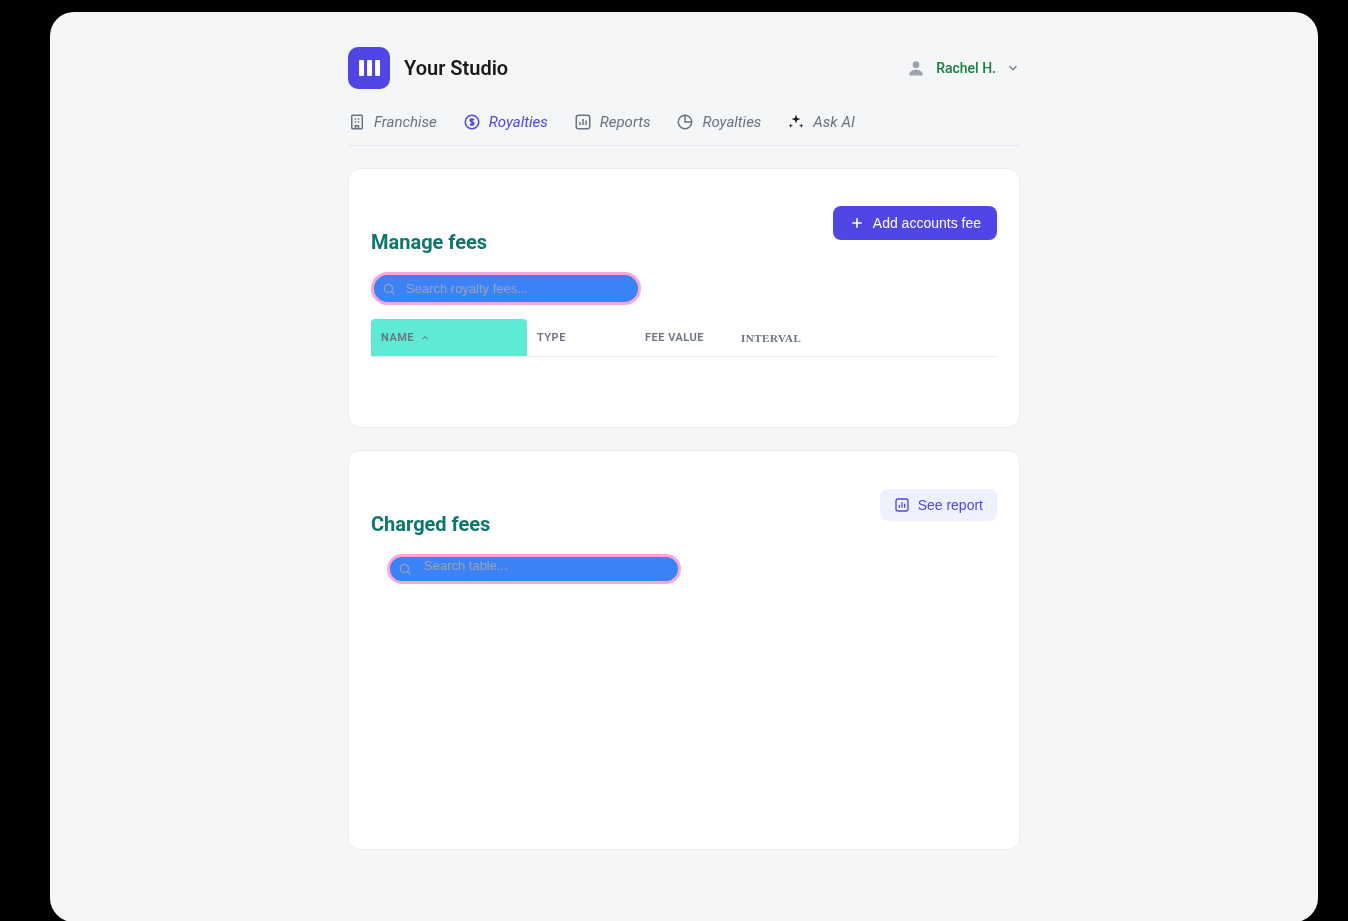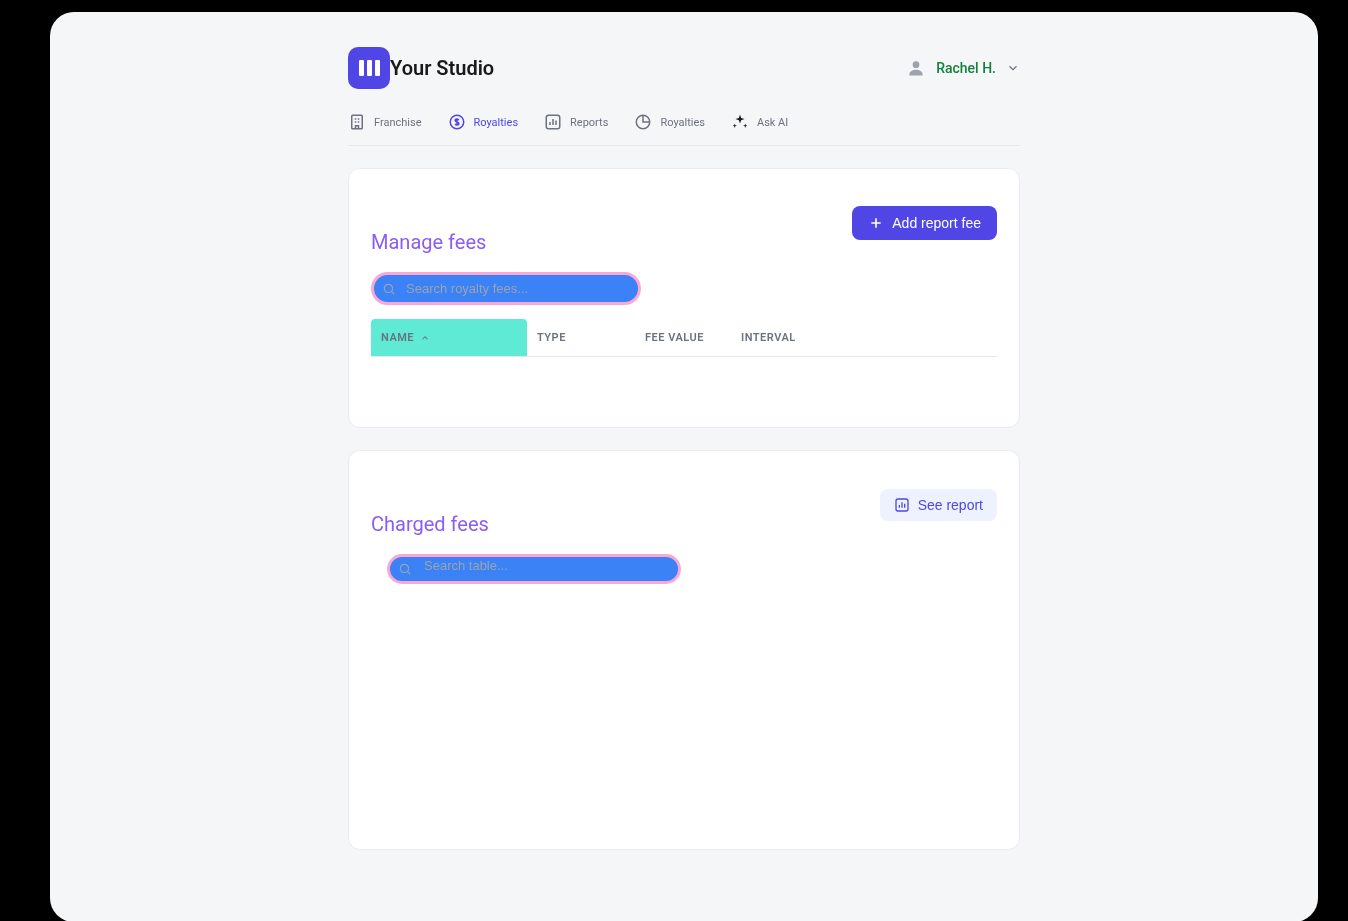--- a/index.html
+++ b/index.html
@@ -34,20 +34,21 @@
     .header {
       display: flex;
       align-items: center;
       justify-content: space-between;
       padding: 35px 0 24px 0;
     }
     
     .brand {
       display: flex;
       align-items: center;
+      gap: 14px;
     }
     
     .brand-icon {
       width: 42px;
       height: 42px;
       background: #4f46e5;
       border-radius: 10px;
       display: flex;
       align-items: center;
       justify-content: center;
@@ -100,23 +101,24 @@
       display: flex;
       gap: 26px;
       border-bottom: 1px solid #e5e7eb;
       padding-bottom: 14px;
     }
     
     .tab {
       display: flex;
       align-items: center;
       gap: 8px;
-      font-size: 11px;
+      font-size: 15px;
       color: #6b7280;
       cursor: pointer;
+      font-style: italic;
     }
     
     .tab.active {
       color: #4f46e5;
     }
     
     .tab-icon {
       width: 18px;
       height: 18px;
       flex-shrink: 0;
@@ -136,22 +138,22 @@
     
     .card-header {
       display: flex;
       align-items: center;
       justify-content: space-between;
       margin-bottom: 18px;
     }
     
     .card-title {
       font-size: 20px;
-      font-weight: 400;
-      color: #8b5cf6;
+      font-weight: 700;
+      color: #0f766e;
       margin-top: 39px;
     }
     
     .btn-primary {
       background: #4f46e5;
       color: white;
       border: none;
       border-radius: 8px;
       padding: 9px 16px;
       font-size: 14px;
@@ -246,20 +248,21 @@
     .th.th-type {
       width: 108px;
     }
     
     .th.th-fee {
       width: 96px;
     }
     
     .th.th-interval {
       width: 100px;
+      font-family: Liberation Serif, serif;
     }
     
     .sort-icon {
       width: 10px;
       height: 10px;
       color: #6b7280;
     }
     
     .card.tall {
       min-height: 400px;
@@ -342,21 +345,21 @@
       </div>
     </div>
 
     <div class="card first">
       <div class="card-header">
         <h2 class="card-title">Manage fees</h2>
         <button class="btn-primary">
           <svg class="btn-icon" viewBox="0 0 24 24" fill="none" stroke="currentColor" stroke-width="2.5">
             <path d="M12 5v14M5 12h14"></path>
           </svg>
-          <span>Add report fee</span>
+          <span>Add accounts fee</span>
         </button>
       </div>
 
       <div class="search-container">
         <div class="search-wrap">
           <svg class="search-icon" viewBox="0 0 24 24" fill="none" stroke="currentColor" stroke-width="2">
             <circle cx="11" cy="11" r="7"></circle>
             <path d="M21 21l-5-5"></path>
           </svg>
           <input class="search-input" type="text" placeholder="Search royalty fees..." style="">

